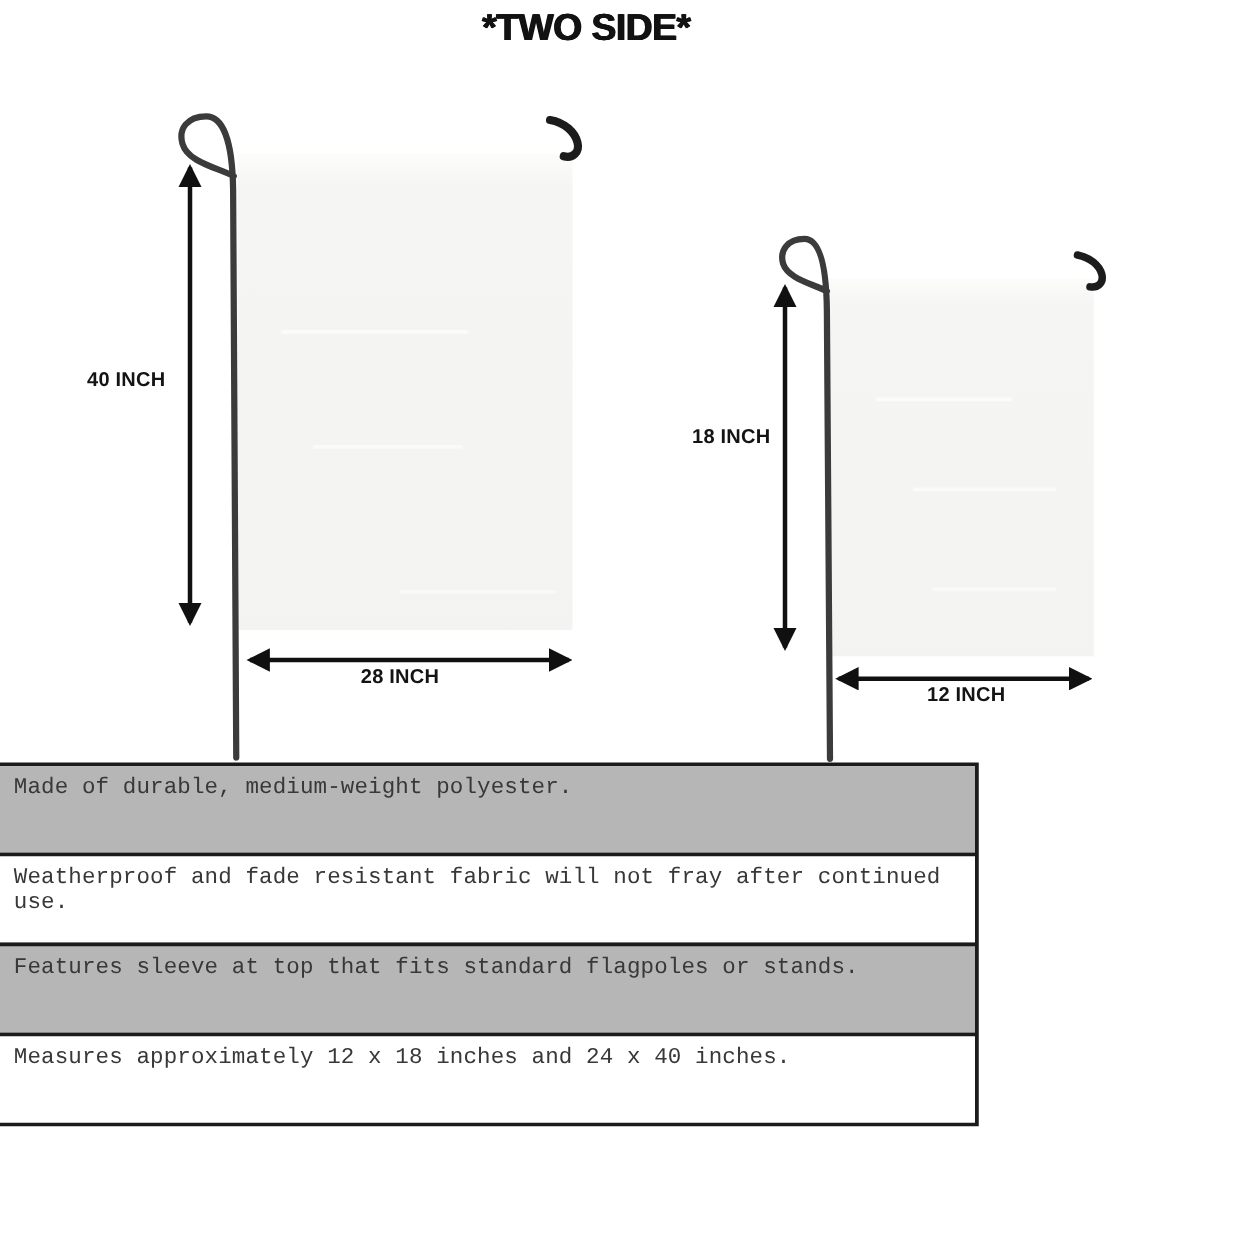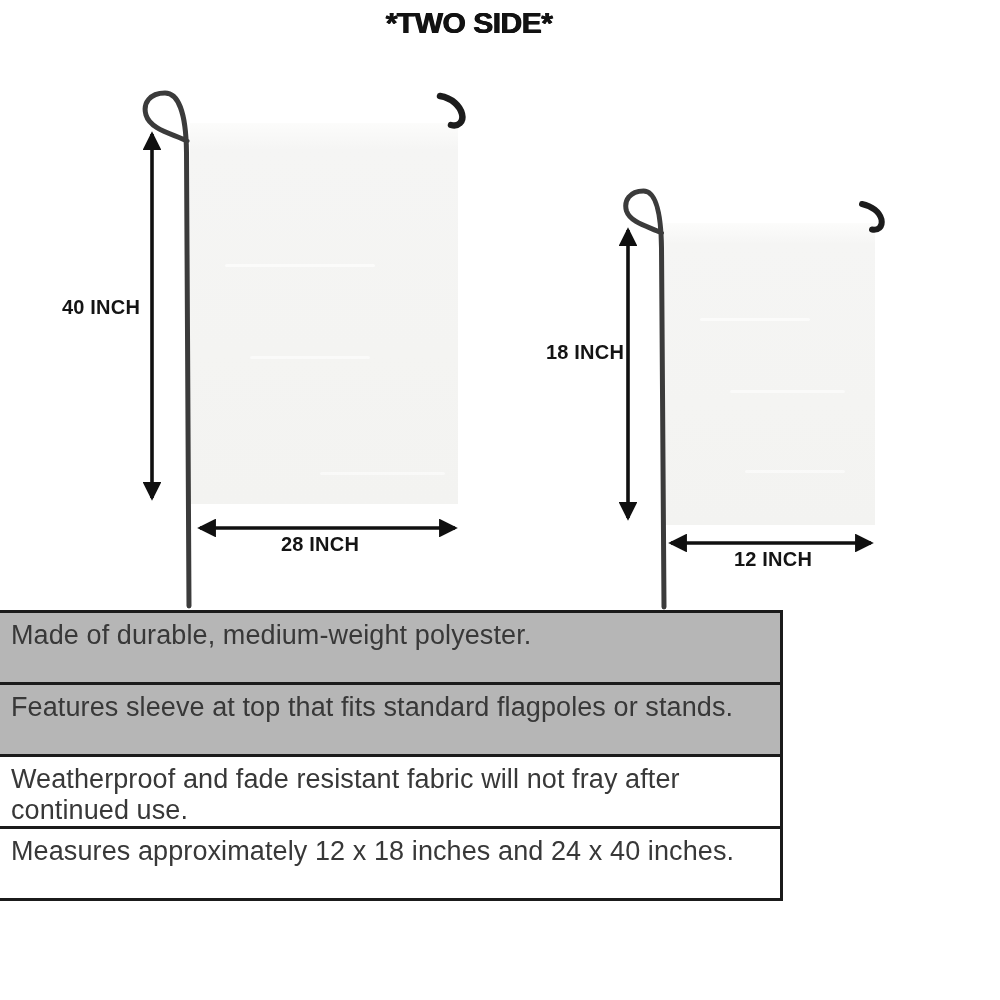--- a/index.html
+++ b/index.html
@@ -12,35 +12,36 @@
   }
   .title-block{
     position:absolute;top:5px;left:0;width:1000px;text-align:center;
     color:var(--title-text);font-weight:900;letter-spacing:-0.5px;line-height:1.2;
   }
   .title-line1{font-size:31px;text-shadow:0.5px 0 0 currentColor,-0.5px 0 0 currentColor;}
   .title-line2{font-size:30px;position:relative;left:-31px;text-shadow:0.5px 0 0 currentColor,-0.5px 0 0 currentColor;}
   .diagram{position:absolute;top:0;left:0;width:1000px;height:610px;}
   .dim-label{
     position:absolute;width:124px;text-align:center;
-    font-size:20px;font-weight:700;color:#141414;letter-spacing:0.2px;white-space:nowrap;
+    font-size:16px;font-weight:700;color:#141414;letter-spacing:0.2px;white-space:nowrap;
   }
   #lbl-h40{left:39px;top:296px;}
   #lbl-w28{left:258px;top:533px;}
   #lbl-h18{left:523px;top:341px;}
   #lbl-w12{left:711px;top:548px;text-align:center;}
   .features{
     position:absolute;top:610px;left:-4px;width:787px;height:291px;
     box-sizing:border-box;border:3px solid var(--border);
     display:flex;flex-direction:column;
   }
   .feature-row{
     flex:1;box-sizing:border-box;padding:7px 12px 0 12px;
-    font-size:27px;color:var(--row-text);letter-spacing:0.1px;
+    font-size:18px;color:var(--row-text);letter-spacing:0.1px;
     background:var(--row-plain);
+    font-family:Liberation Mono, monospace;
   }
   .feature-row.shaded{background:var(--row-shaded);}
   .feature-row + .feature-row{border-top:3px solid var(--border);}
 </style>
 </head>
 <body style="--row-shaded: #b6b6b6; --row-plain: #ffffff; --border: #1b1b1b; --flag-fill: #f4f4f3; --pole: #3b3b3b; --arrow: #101010; --row-text: #383838; --title-text: #121212;">
 
 <header class="title-block">
   <div class="title-line2">*TWO SIDE*</div>
 </header>
@@ -81,16 +82,16 @@
   <line x1="671" y1="543" x2="871" y2="543" style="stroke:var(--arrow,#101010)" stroke-width="3.6" marker-start="url(#ah)" marker-end="url(#ah)"></line>
 </svg>
 
 <div class="dim-label" id="lbl-h40">40 INCH</div>
 <div class="dim-label" id="lbl-w28">28 INCH</div>
 <div class="dim-label" id="lbl-h18">18 INCH</div>
 <div class="dim-label" id="lbl-w12">12 INCH</div>
 
 <section class="features">
   <div class="feature-row shaded">Made of durable, medium-weight polyester.</div>
+  <div class="feature-row">Weatherproof and fade resistant fabric will not fray after continued use.</div>
   <div class="feature-row shaded">Features sleeve at top that fits standard flagpoles or stands.</div>
-  <div class="feature-row">Weatherproof and fade resistant fabric will not fray after continued use.</div>
   <div class="feature-row">Measures approximately 12 x 18 inches and 24 x 40 inches.</div>
 </section>
 
 </body></html>

